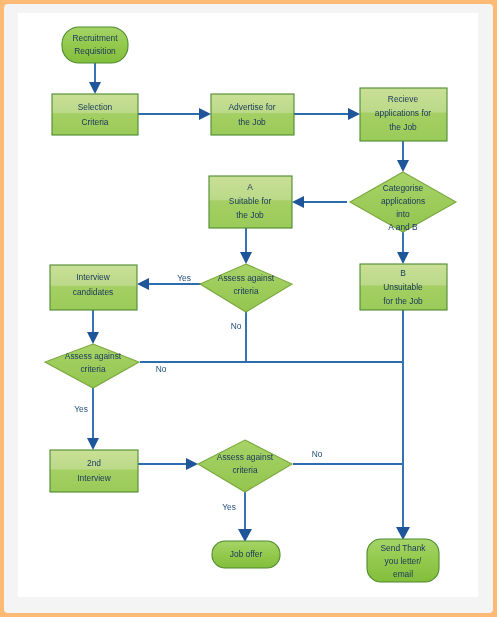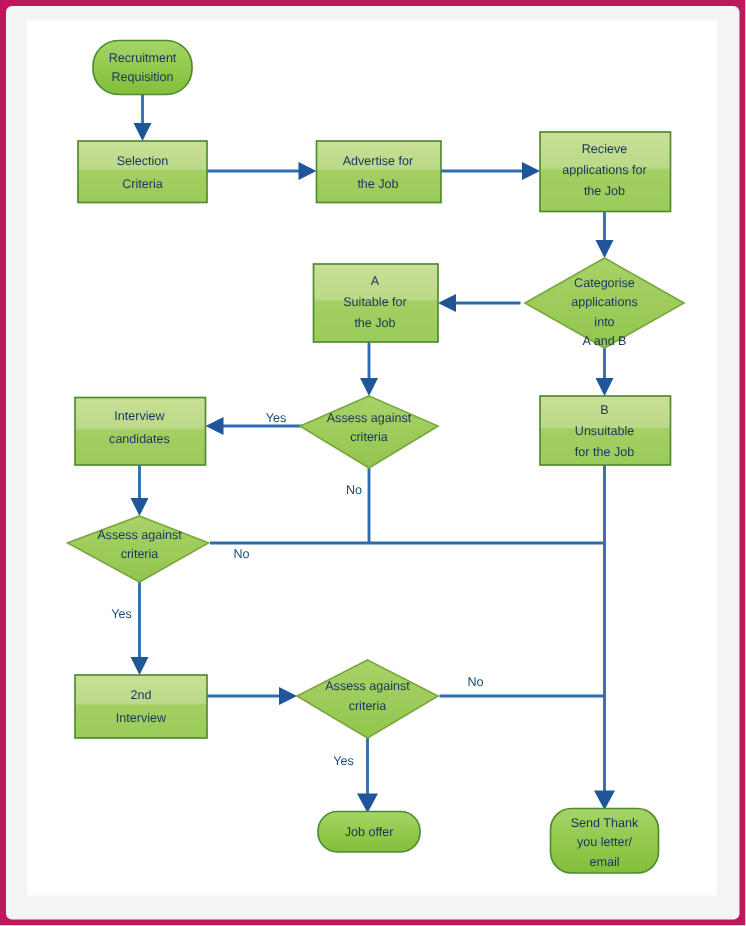--- a/index.html
+++ b/index.html
@@ -11,21 +11,21 @@
   body {
     width: 497px;
     height: 617px;
     font-family: "Liberation Sans", sans-serif;
     overflow: hidden;
   }
   #page {
     position: relative;
     width: 497px;
     height: 617px;
-    background: #be185d;
+    background: #fdba74;
     box-sizing: border-box;
   }
   #outer-frame {
     position: absolute;
     left: 4px;
     top: 4px;
     width: 489px;
     height: 609px;
     background: #f4f4f5;
     border-radius: 4px;

